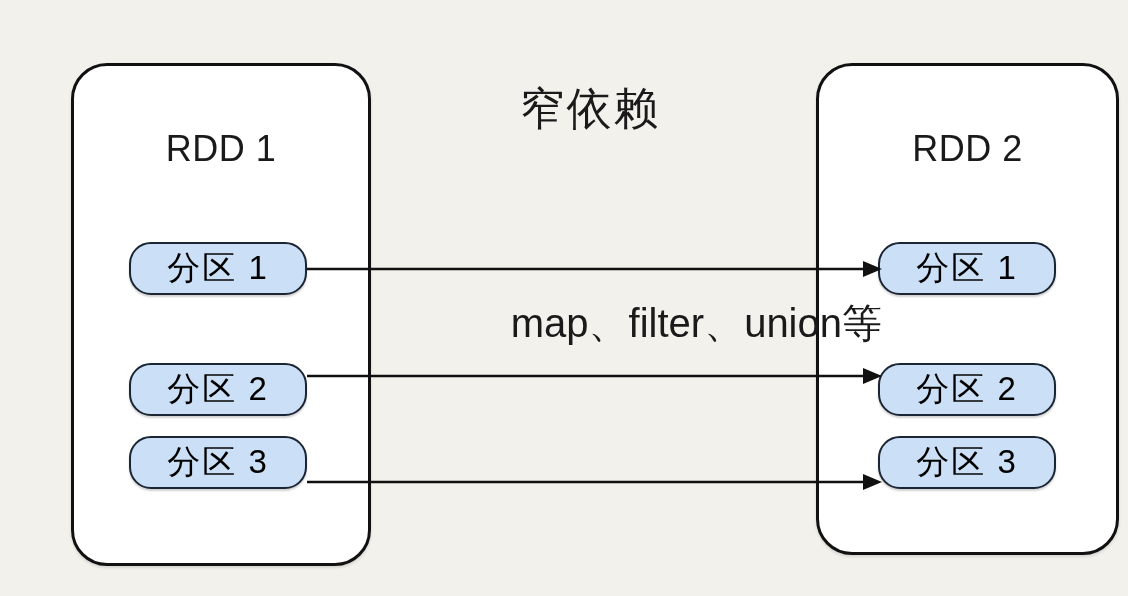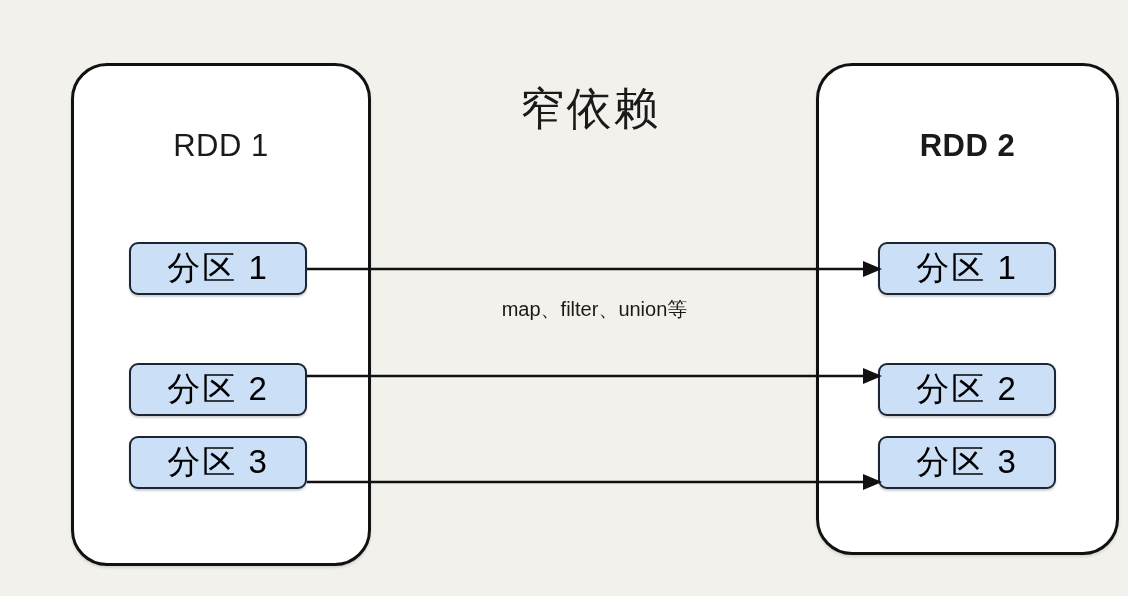--- a/index.html
+++ b/index.html
@@ -27,34 +27,34 @@
     box-shadow: 0 2px 3px rgba(0,0,0,0.12);
   }
   #rdd-left-box  { left: 45px;  top: 63px; width: 300px; height: 503px; }
   #rdd-right-box { left: 790px; top: 63px; width: 303px; height: 492px; }
 
   .rdd-title {
     position: absolute;
     left: 0;
     right: 0;
     text-align: center;
-    font-size: 31px;
+    font-size: 36px;
     color: #1a1a1a;
     letter-spacing: 0.5px;
     white-space: nowrap;
   }
   #rdd-left-title  { top: 128px; }
   #rdd-right-title { top: 128px; }
 
   
   .partition {
     position: absolute;
     background: #cbe0f7;
     border: 2.5px solid #1b2533;
-    border-radius: 9px;
+    border-radius: 22px;
     box-sizing: border-box;
     display: flex;
     align-items: center;
     justify-content: center;
     font-size: 33px;
     color: #000000;
     letter-spacing: 2px;
     box-shadow: 0 2px 2px rgba(0,0,0,0.18);
   }
   .partition-left  { left: 103px; width: 178px; height: 53px; }
@@ -86,42 +86,42 @@
     font-size: 45px;
     color: #1a1a1a;
     letter-spacing: 2px;
     white-space: nowrap;
   }
   #transform-label {
     position: absolute;
     left: 281px;
     width: 575px;
     top: 296px;
-    text-align: center;
-    font-size: 20px;
+    text-align: right;
+    font-size: 40px;
     color: #1a1a1a;
     white-space: nowrap;
   }
 </style>
 </head>
 <body>
 
 <div id="canvas">
 
   <div id="diagram-title">窄依赖</div>
 
   <div id="rdd-left-box" class="rdd-box"></div>
   <div id="rdd-left-title" class="rdd-title" style="left:45px; right:auto; width:300px;">RDD 1</div>
 
   <div class="partition partition-left row-1">分区 1</div>
   <div class="partition partition-left row-2">分区 2</div>
   <div class="partition partition-left row-3">分区 3</div>
 
   <div id="rdd-right-box" class="rdd-box"></div>
-  <div id="rdd-right-title" class="rdd-title" style="left:790px; right:auto; width:303px;font-weight:bold;">RDD 2</div>
+  <div id="rdd-right-title" class="rdd-title" style="left:790px; right:auto; width:303px;">RDD 2</div>
 
   <div class="partition partition-right row-1">分区 1</div>
   <div class="partition partition-right row-2">分区 2</div>
   <div class="partition partition-right row-3">分区 3</div>
 
   <div id="arrow-1" class="arrow">
     <svg viewBox="0 0 575 22" preserveAspectRatio="none">
       <line x1="0" y1="11" x2="556" y2="11" stroke="#111111" stroke-width="2.4"></line>
       <polygon points="556,3 575,11 556,19" fill="#111111"></polygon>
     </svg>

